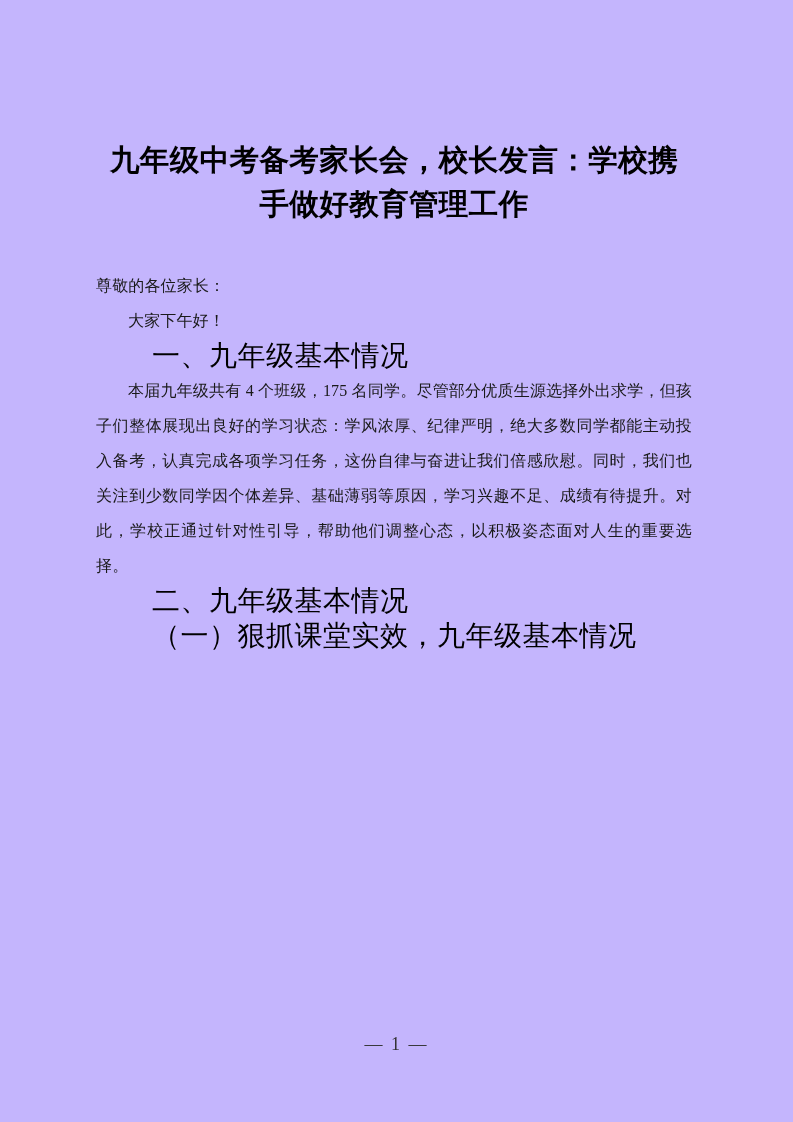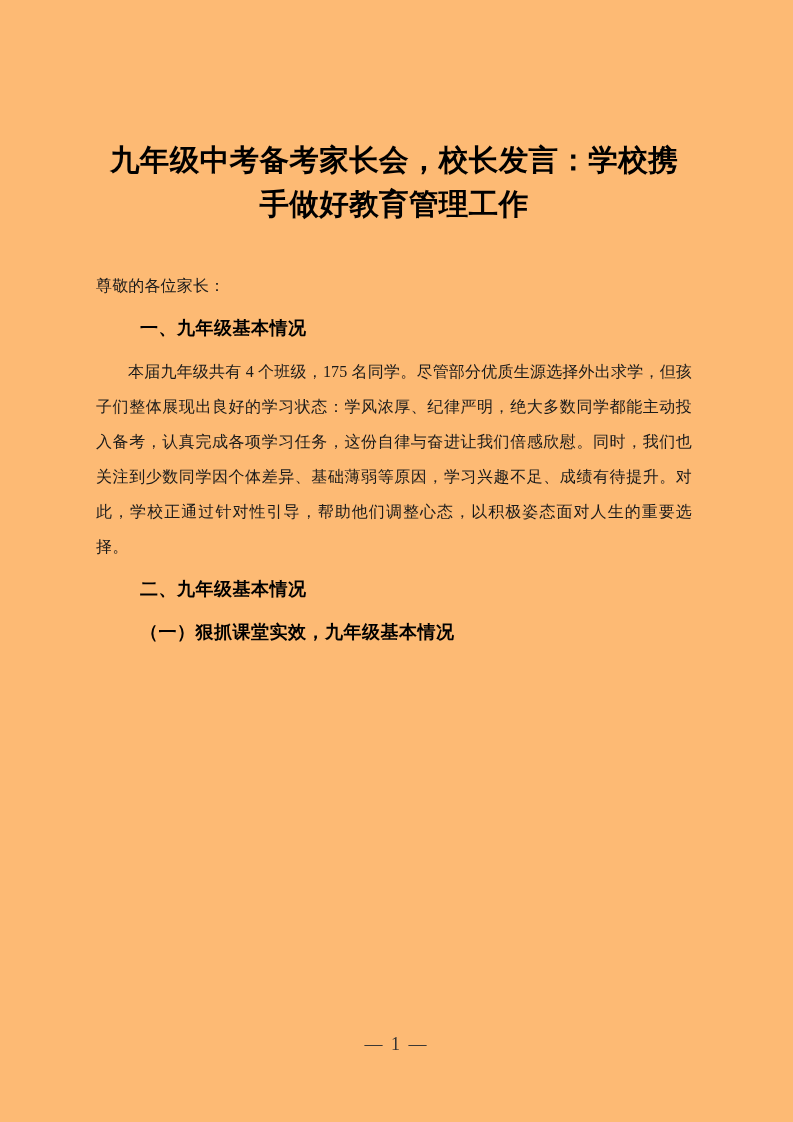--- a/index.html
+++ b/index.html
@@ -11,21 +11,21 @@
     width: 793px;
     height: 1122px;
     font-family: "Liberation Serif", "DejaVu Serif", serif;
     color: #000000;
     -webkit-font-smoothing: antialiased;
   }
   .page {
     position: relative;
     width: 793px;
     height: 1122px;
-    background: #fdba74;
+    background: #c4b5fd;
     box-sizing: border-box;
     overflow: hidden;
   }
   .content {
     position: absolute;
     left: 96px;
     top: 138px;
     width: 596px;
   }
   .doc-title {
@@ -51,25 +51,25 @@
     color: #1a1a1a;
     font-family: "Liberation Serif", "DejaVu Serif", serif;
   }
   p.indent {
     text-indent: 2em;
   }
   p.flush {
     text-indent: 0;
   }
   p.heading {
-    margin: 8px;
-    font-size: 18px;
+    margin: 0;
+    font-size: 28px;
     line-height: 35px;
     text-indent: 2em;
-    font-weight: bold;
+    font-weight: normal;
     letter-spacing: 0.5px;
     font-family: "Liberation Sans", "DejaVu Sans", sans-serif;
     color: #000000;
   }
   .page-footer {
     position: absolute;
     left: 0;
     right: 0;
     top: 1032px;
     text-align: center;
@@ -86,20 +86,21 @@
 <div class="page">
 
   <div class="content">
 
     <h1 class="doc-title">九年级中考备考家长会，校长发言：学校携手做好教育管理工作</h1>
 
     <div class="body-block">
 
       <p class="para flush">尊敬的各位家长：</p>
 
+      <p class="para indent">大家下午好！</p>
 
 
       <p class="heading">一、九年级基本情况</p>
 
       <p class="para indent">本届九年级共有 4 个班级，175 名同学。尽管部分优质生源选择外出求学，但孩子们整体展现出良好的学习状态：学风浓厚、纪律严明，绝大多数同学都能主动投入备考，认真完成各项学习任务，这份自律与奋进让我们倍感欣慰。同时，我们也关注到少数同学因个体差异、基础薄弱等原因，学习兴趣不足、成绩有待提升。对此，学校正通过针对性引导，帮助他们调整心态，以积极姿态面对人生的重要选择。</p>
 
       <p class="heading">二、九年级基本情况</p>
 
 
       <p class="heading">（一）狠抓课堂实效，九年级基本情况</p>

